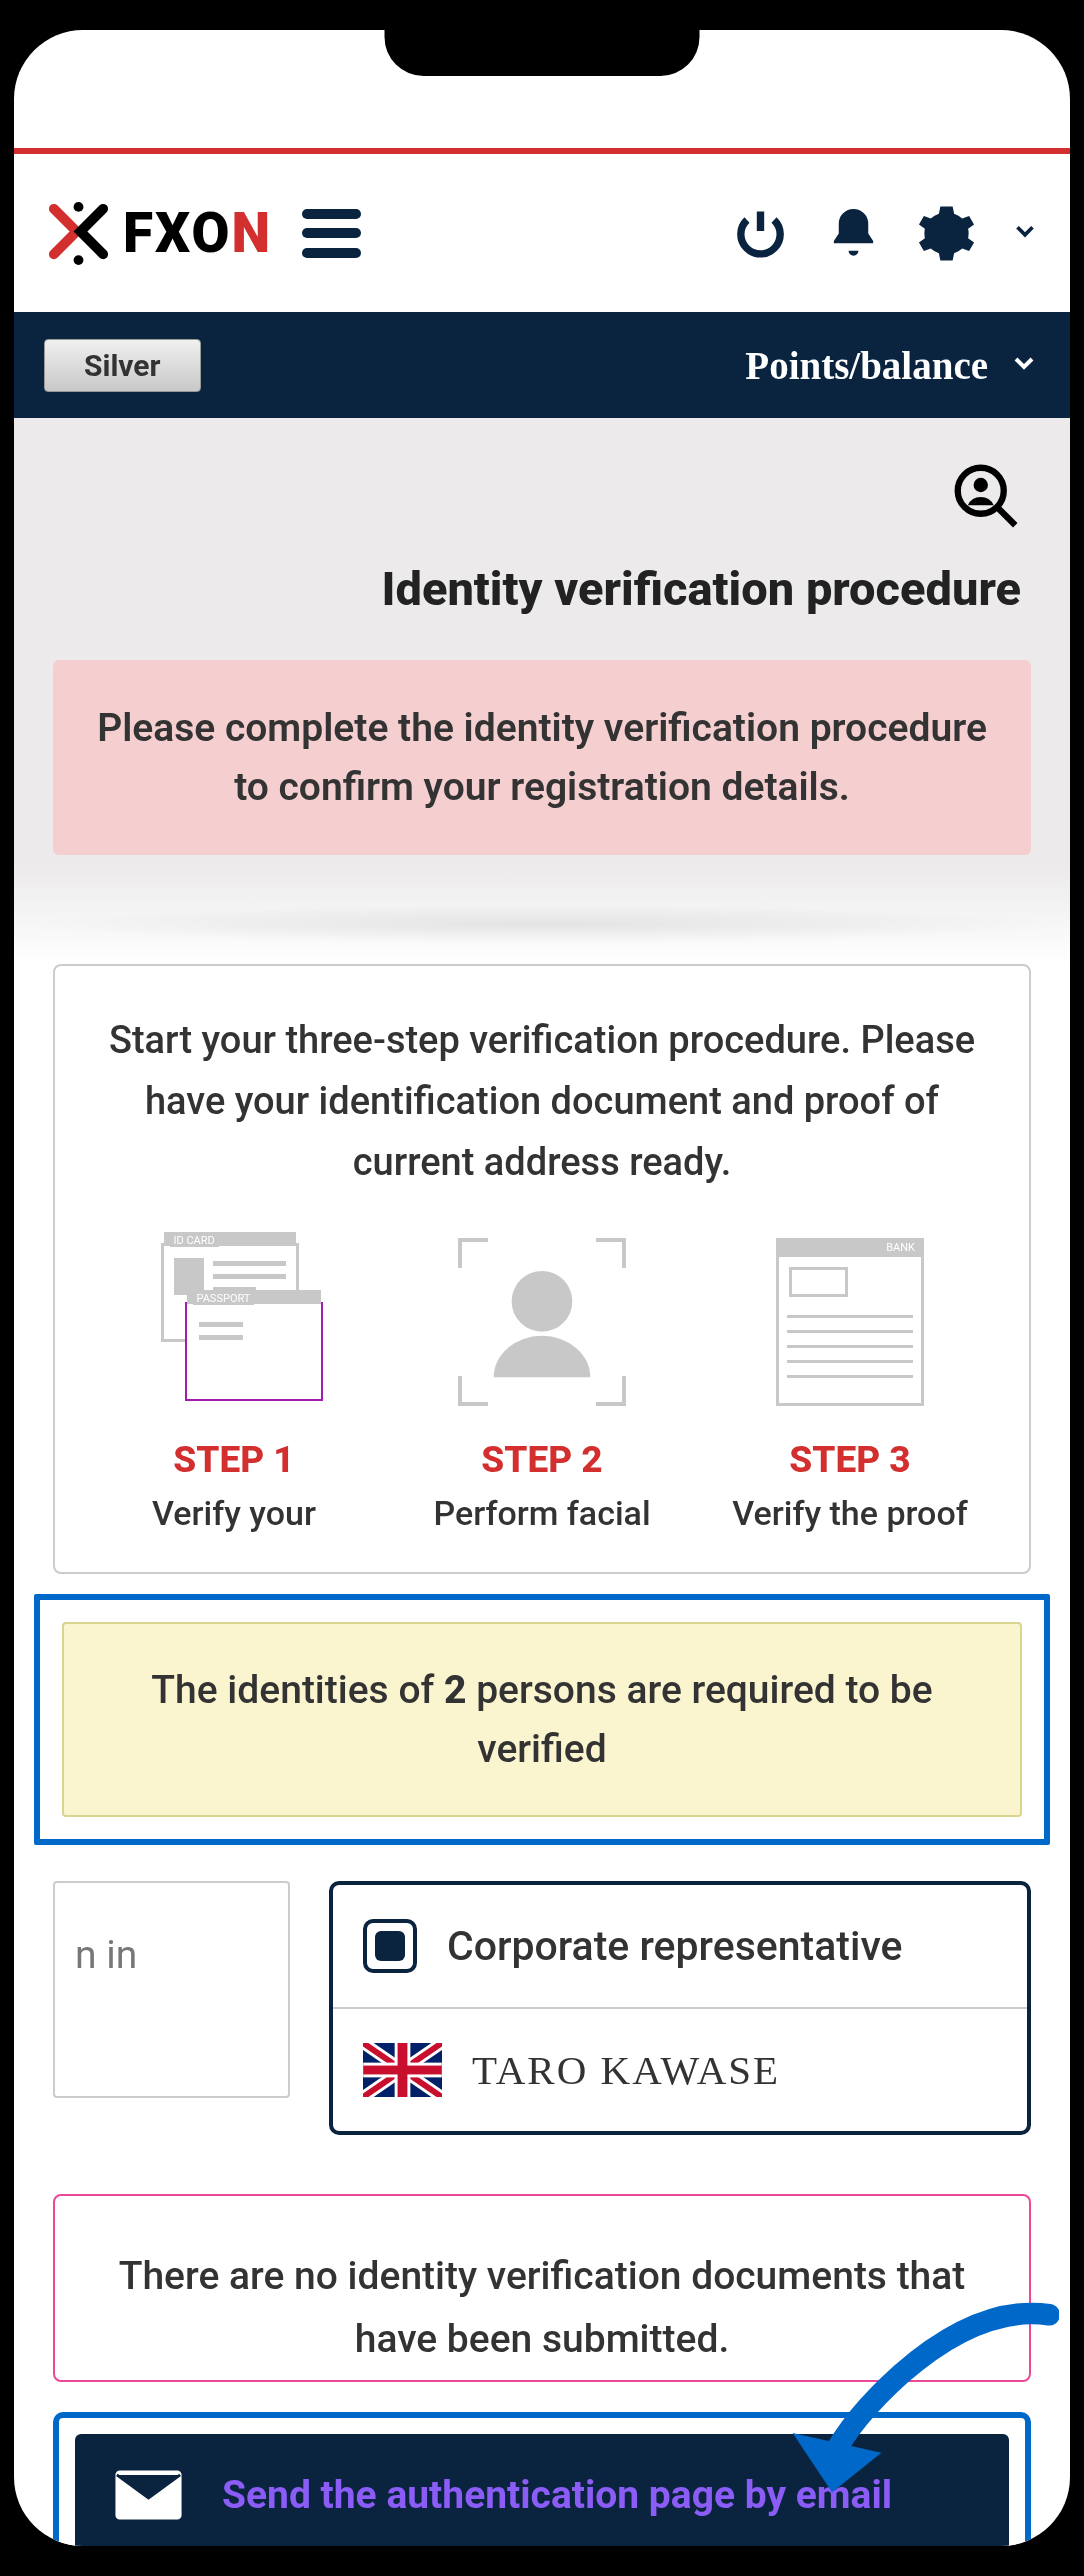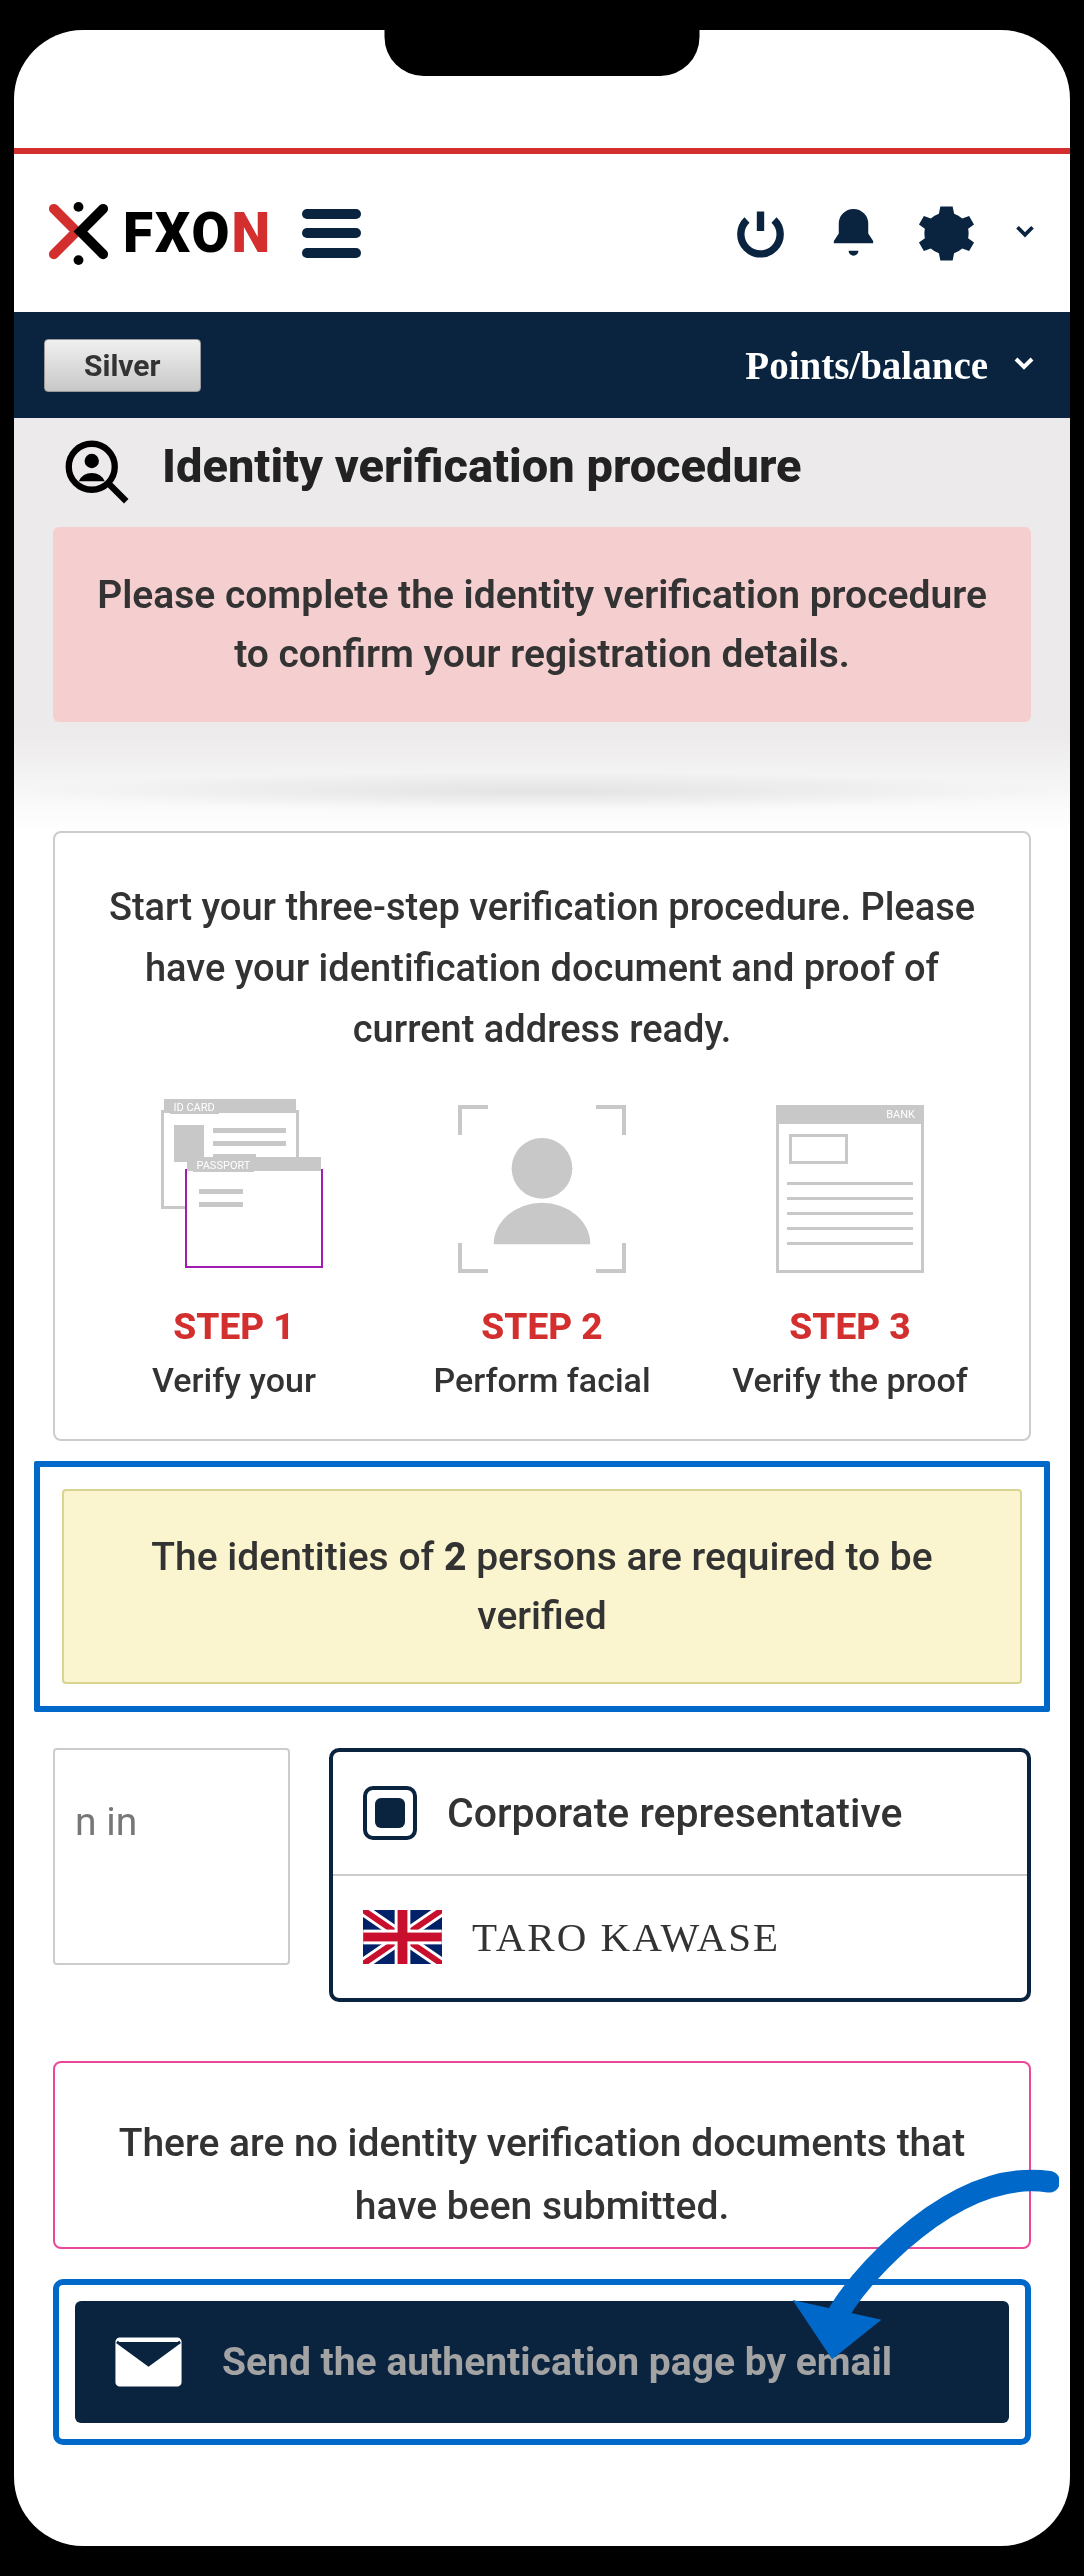--- a/index.html
+++ b/index.html
@@ -121,24 +121,25 @@
   .balance-text {
     font-size: 39px;
     font-weight: 700;
     margin-left: auto;
     margin-right: 20px;
     font-family: Liberation Serif, serif;
   }
   .balance-chev svg { width: 32px; height: 32px; color: #fff; }
   .page-title-row {
     display: flex;
-    align-items: flex-start;
+    align-items: flex-end;
     gap: 30px;
-    padding: 20px 49px;
+    padding: 44px 49px;
     background: #eceaea;
+    flex-direction: column;
   }
   .title-icon {
     width: 69px;
     height: 69px;
     color: #000;
   }
   .page-title {
     font-size: 47px;
     font-weight: 800;
     color: #222;
@@ -323,21 +324,21 @@
   }
   .send-wrap {
     border: 6px solid #0068c9;
     border-radius: 10px;
     margin: 30px 39px 0;
     padding: 16px;
     background:#fff;
   }
   .send-btn {
     background: #0a2440;
-    color: #a3a3a3;
+    color: #8b5cf6;
     border-radius: 6px;
     padding: 34px 39px;
     display: flex;
     align-items: center;
     gap: 39px;
   }
   .send-btn svg { width: 69px; height: 54px; flex-shrink:0;}
   .send-btn .txt {
     font-size: 39px;
     font-weight: 700;

